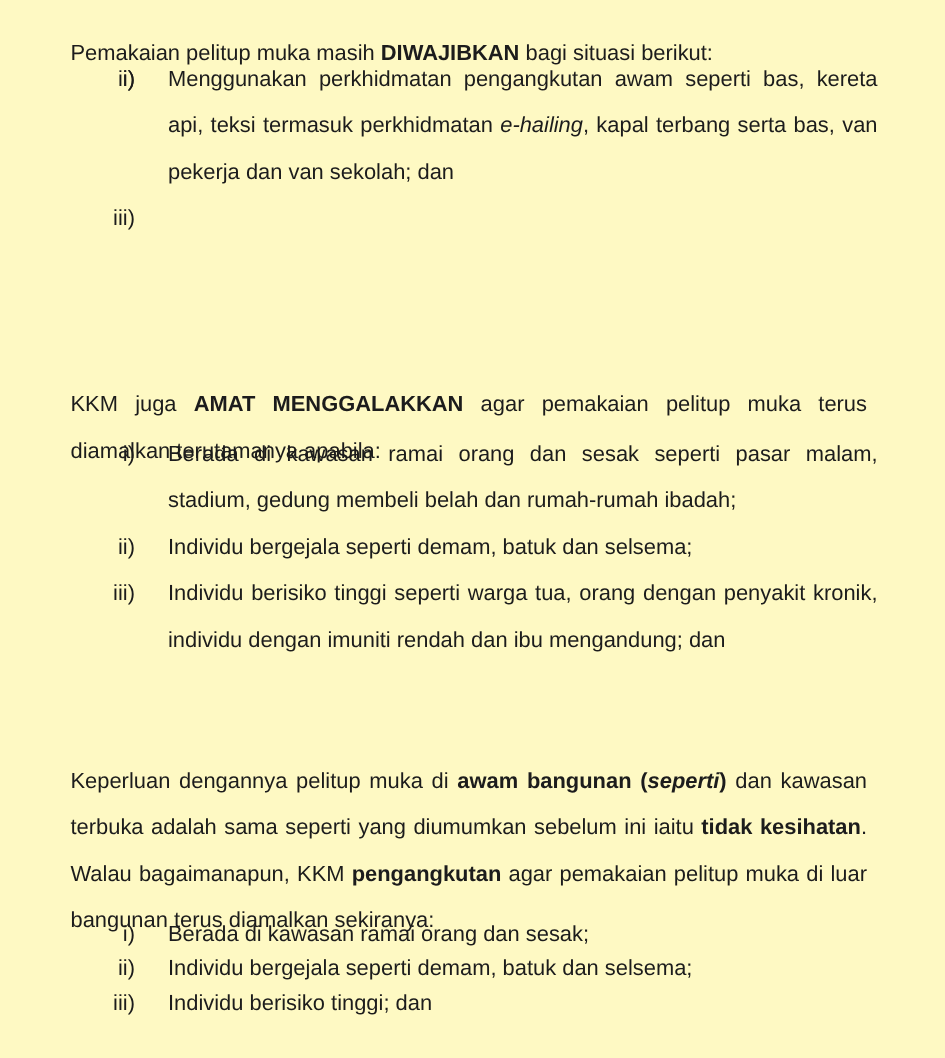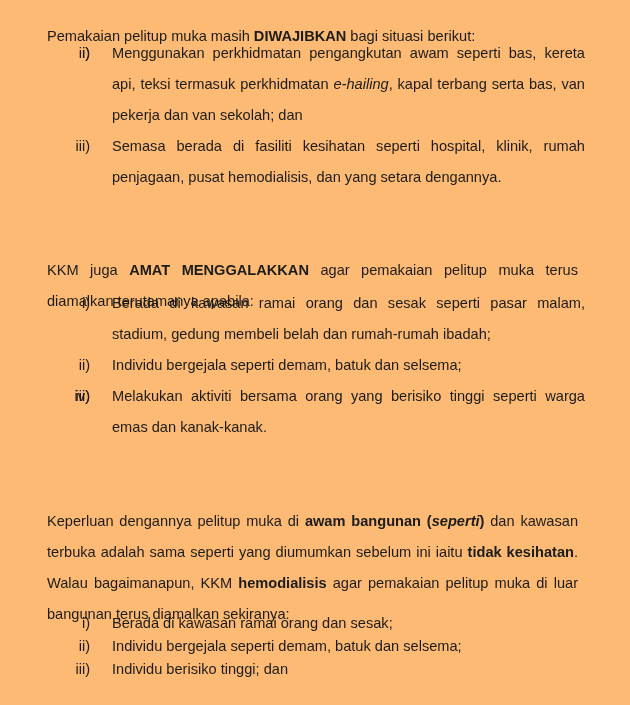--- a/index.html
+++ b/index.html
@@ -11,21 +11,21 @@
     width: 630px;
     height: 705px;
     overflow: hidden;
     font-family: "Liberation Sans", sans-serif;
     color: #1a1a1a;
   }
   #page {
     position: relative;
     width: 630px;
     height: 705px;
-    background: #fdba74;
+    background: #fef9c3;
   }
   .doc {
     padding: 0;
   }
 
   
   .para {
     position: absolute;
     left: 47px;
     width: 531px;           
@@ -84,51 +84,47 @@
       <span class="marker">i)</span>
     </div>
 
     <div class="li">
       <span class="marker">ii)</span>
       <span class="txt"><span>Menggunakan perkhidmatan pengangkutan awam seperti bas, kereta api, teksi termasuk perkhidmatan </span><i>e-hailing</i><span>, kapal terbang serta bas, van pekerja dan van sekolah; dan</span></span>
     </div>
 
     <div class="li">
       <span class="marker">iii)</span>
-      <span class="txt">Semasa berada di fasiliti kesihatan seperti hospital, klinik, rumah penjagaan, pusat hemodialisis, dan yang setara dengannya.</span>
     </div>
 
   </div>
 
   <p class="para" style="top:240px;"><span>KKM juga </span><b>AMAT MENGGALAKKAN</b><span> agar pemakaian pelitup muka terus diamalkan terutamanya apabila:</span></p>
 
   <div class="list" style="top:288px;">
 
     <div class="li">
       <span class="marker">i)</span>
       <span class="txt">Berada di kawasan ramai orang dan sesak seperti pasar malam, stadium, gedung membeli belah dan rumah-rumah ibadah;</span>
     </div>
 
     <div class="li nojust">
       <span class="marker">ii)</span>
       <span class="txt">Individu bergejala seperti demam, batuk dan selsema;</span>
     </div>
 
     <div class="li">
       <span class="marker">iii)</span>
+      <span class="txt">Individu berisiko tinggi seperti warga tua, orang dengan penyakit kronik, individu dengan imuniti rendah dan ibu mengandung; dan</span>
     </div>
 
-    <div class="li">
-      <span class="marker">iv)</span>
-      <span class="txt">Melakukan aktiviti bersama orang yang berisiko tinggi seperti warga emas dan kanak-kanak.</span>
-    </div>
 
   </div>
 
-  <p class="para" style="top:491px;"><span>Keperluan dengannya pelitup muka di </span><b>awam bangunan (</b><b><i>seperti</i></b><b>)</b><span> dan kawasan terbuka adalah sama seperti yang diumumkan sebelum ini iaitu </span><b>tidak kesihatan</b><span>. Walau bagaimanapun, KKM </span><b>hemodialisis</b><span> agar pemakaian pelitup muka di luar bangunan terus diamalkan sekiranya:</span></p>
+  <p class="para" style="top:491px;"><span>Keperluan dengannya pelitup muka di </span><b>awam bangunan (</b><b><i>seperti</i></b><b>)</b><span> dan kawasan terbuka adalah sama seperti yang diumumkan sebelum ini iaitu </span><b>tidak kesihatan</b><span>. Walau bagaimanapun, KKM </span><b>pengangkutan</b><span> agar pemakaian pelitup muka di luar bangunan terus diamalkan sekiranya:</span></p>
 
   <div class="list" style="top:612px;">
 
     <div class="li nojust compact">
       <span class="marker">i)</span>
       <span class="txt">Berada di kawasan ramai orang dan sesak;</span>
     </div>
 
     <div class="li nojust compact">
       <span class="marker">ii)</span>

